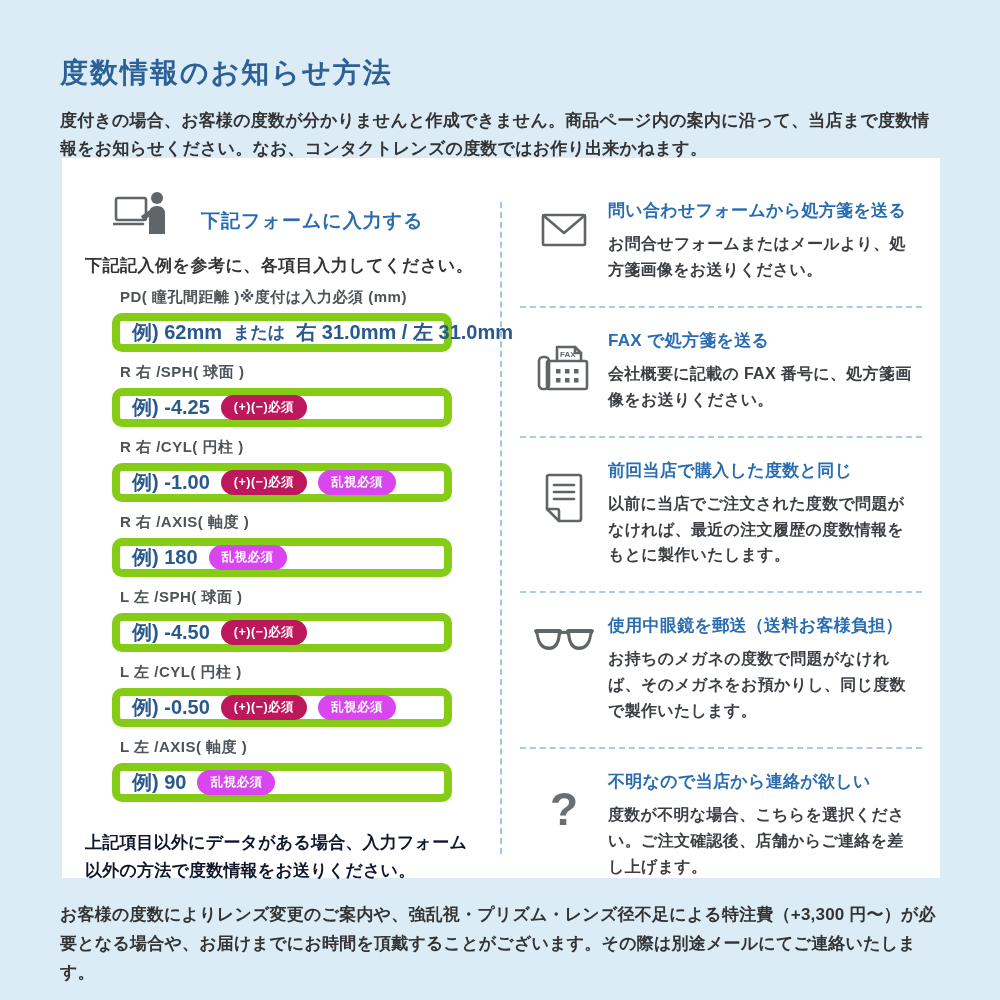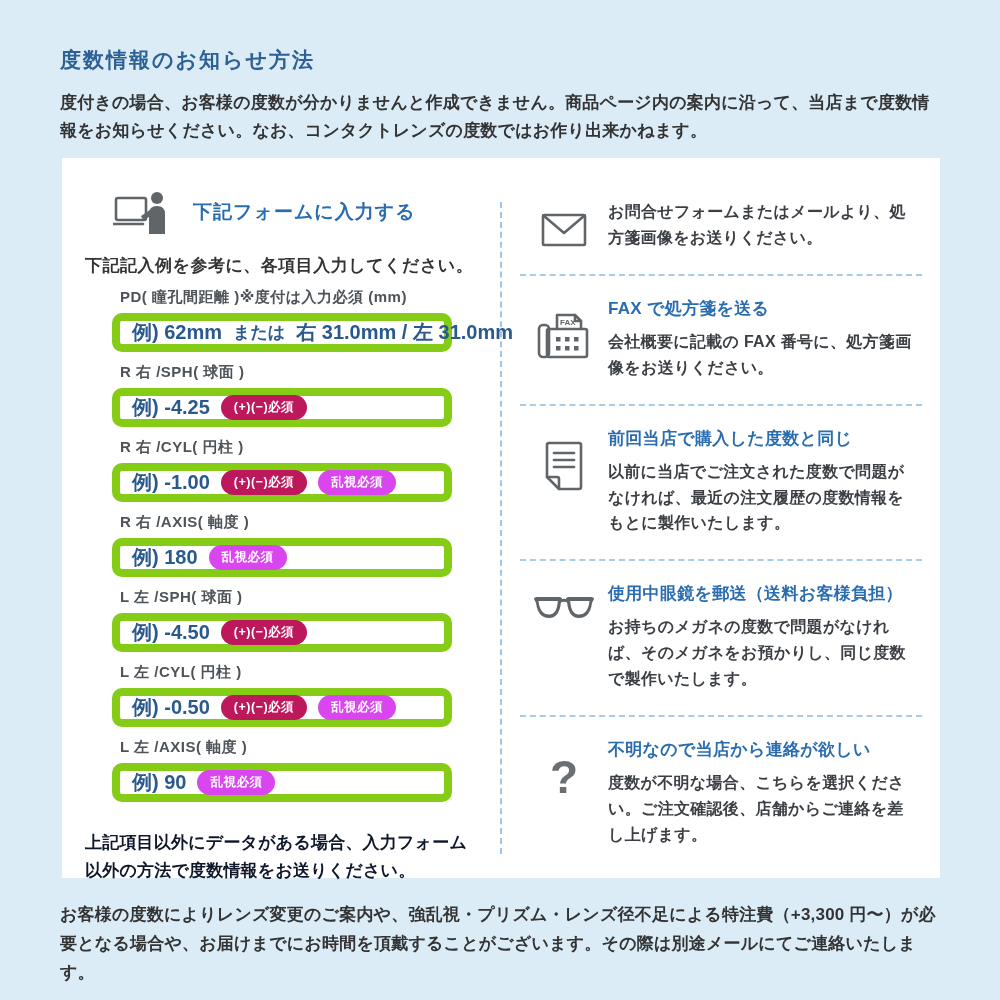--- a/index.html
+++ b/index.html
@@ -5,33 +5,33 @@
   * { margin:0; padding:0; box-sizing:border-box; }
   html,body { width:1000px; height:1000px; }
   body {
     background:#dbecf7;
     font-family:"Liberation Sans","DejaVu Sans",sans-serif;
     color:#3b3f44;
     overflow:hidden;
   }
   .page { padding:46px 58px 0 60px; }
   .page-title {
-    font-size:21px; font-weight:bold; color:#2d6094; letter-spacing:2px;
+    font-size:28px; font-weight:bold; color:#2d6094; letter-spacing:2px;margin-top:8px;
   }
   .intro {
     margin-top:15px; font-size:17px; line-height:1.65; color:#333;
     width:885px; font-weight:bold; letter-spacing:0.2px;
   }
   .panel {
     position:absolute; left:62px; top:158px; width:878px; height:720px;
     background:#ffffff; display:flex;
   }
   
   .left-col { width:438px; padding:32px 0 0 23px; }
-  .form-header { display:flex; align-items:center; gap:18px; margin-left:28px; }
+  .form-header { display:flex; align-items:flex-end; gap:26px; margin-left:28px; }
   .form-header .hd-icon { width:62px; height:44px; flex:0 0 auto; }
   .form-header-title { font-size:19px; font-weight:bold; color:#2a6cb0; letter-spacing:1px; }
   .instruction { margin-top:20px; font-size:17px; font-weight:bold; color:#333; letter-spacing:0.5px; }
   .fields { margin-left:27px; margin-top:10px; }
   .field-label { font-size:15px; font-weight:bold; color:#4d5359; margin:11px 0 6px 8px; letter-spacing:0.5px; }
   .field-box {
     width:340px; height:39px; background:#fff;
     border:8px solid #84cc16; border-radius:10px;
     display:flex; align-items:center; gap:11px; padding:0 12px;
   }
@@ -156,20 +156,21 @@
 
   <div class="right-col">
   <div class="method">
     <div class="m-icon">
           <svg width="46" height="34" viewBox="0 0 46 34">
             <rect class="st" x="2" y="2" width="42" height="30" rx="1"></rect>
             <polyline class="st" points="3,3 23,20 43,3"></polyline>
           </svg>
         </div>
     <div class="m-text">
+      <div class="m-title">問い合わせフォームから処方箋を送る</div>
       <div class="m-body">お問合せフォームまたはメールより、処方箋画像をお送りください。</div>
     </div>
   </div>
 
   <div class="method">
     <div class="m-icon">
           <svg width="54" height="50" viewBox="0 0 54 50">
             <rect class="st" x="10" y="18" width="40" height="28" rx="2"></rect>
             <rect class="st" x="2" y="14" width="10" height="32" rx="4"></rect>
             <path class="st" d="M20 18 L20 4 L38 4 L44 10 L44 18"></path>

